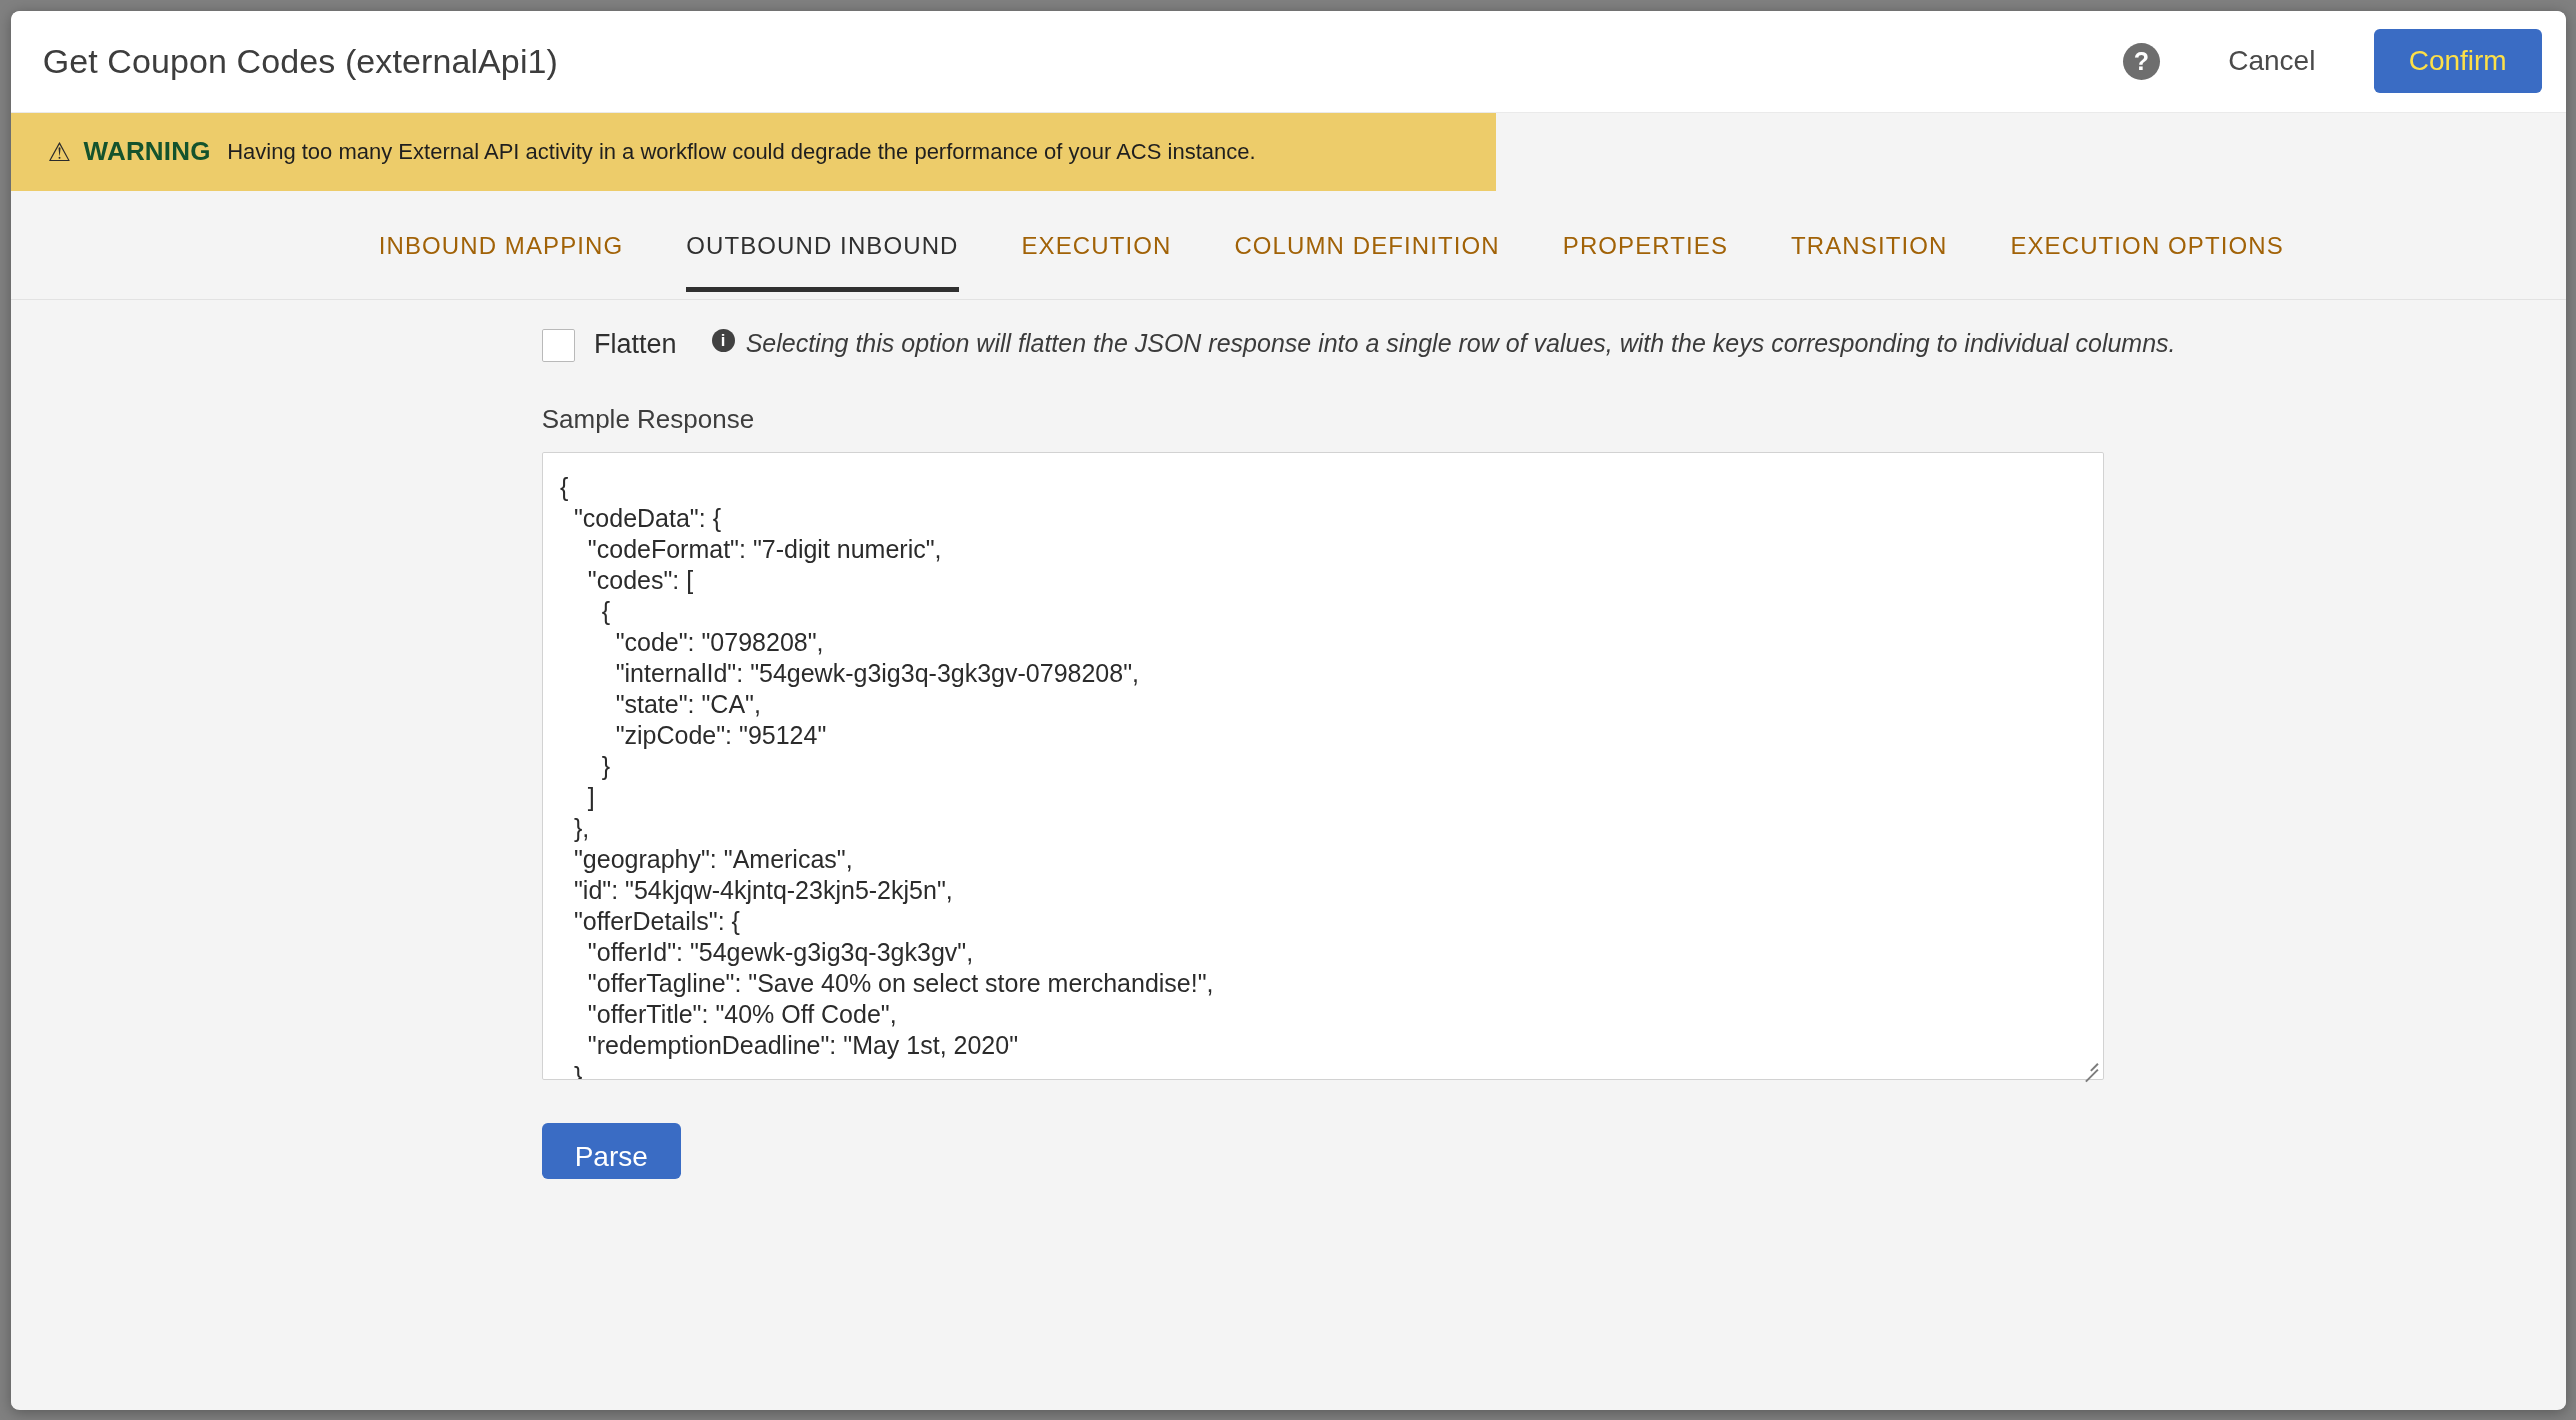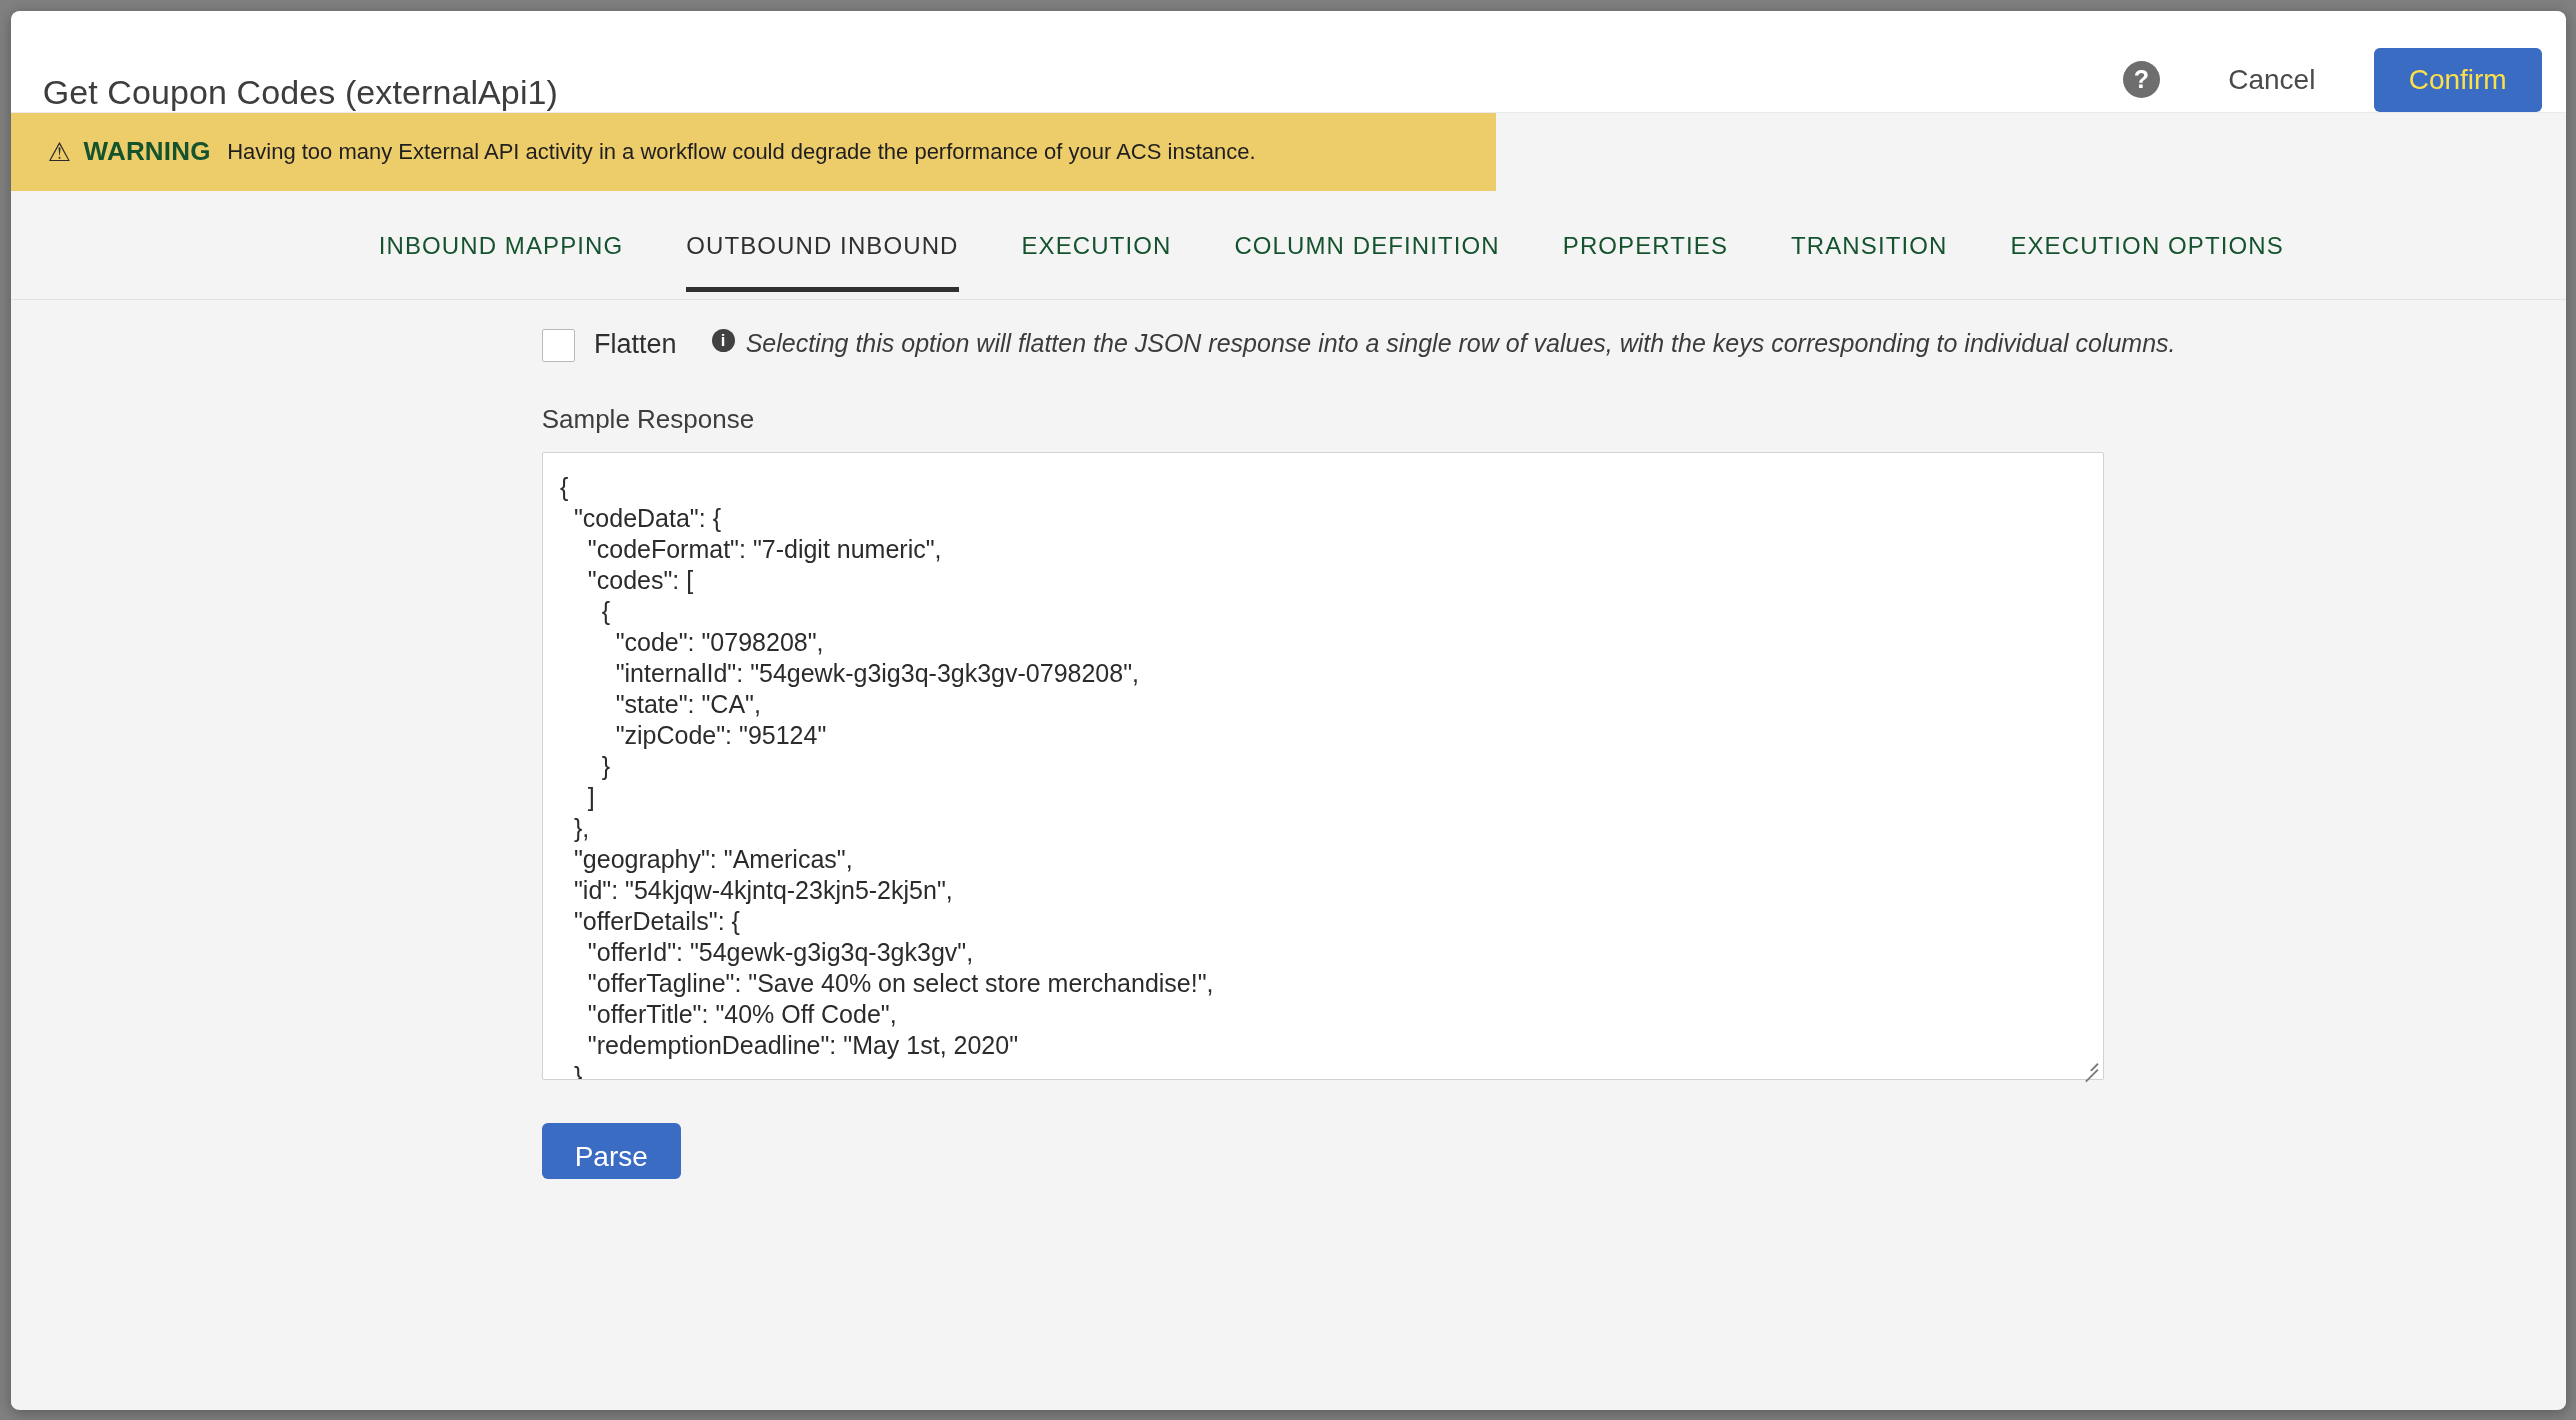--- a/index.html
+++ b/index.html
@@ -28,21 +28,21 @@
     overflow: hidden;
     box-shadow: 0 2.9px 13.6px rgba(0,0,0,0.3);
   }
 
   
   .titlebar {
     position: relative;
     height: 102px;
     background: #ffffff;
     display: flex;
-    align-items: flex-end;
+    align-items: center;
     padding: 0 24px 0 32px;
     border-bottom: 1px solid #eaeaea;
   }
 
   .title-text {
     font-size: 34px;
     color: #3d3d3d;
     font-weight: 400;
     letter-spacing: 0.1px;
     white-space: nowrap;
@@ -140,21 +140,21 @@
     background: #f4f4f4;
     display: flex;
     align-items: center;
     padding-left: 368px;
     border-bottom: 1px solid #e2e2e2;
   }
 
   .tab {
     font-size: 24px;
     letter-spacing: 1.1px;
-    color: #14532d;
+    color: #a16207;
     cursor: pointer;
     padding: 33px 0 31px 0;
     margin-right: 63px;
     position: relative;
     white-space: nowrap;
     background: transparent;
     border: none;
     font-family: "Liberation Sans", sans-serif;
   }
 

